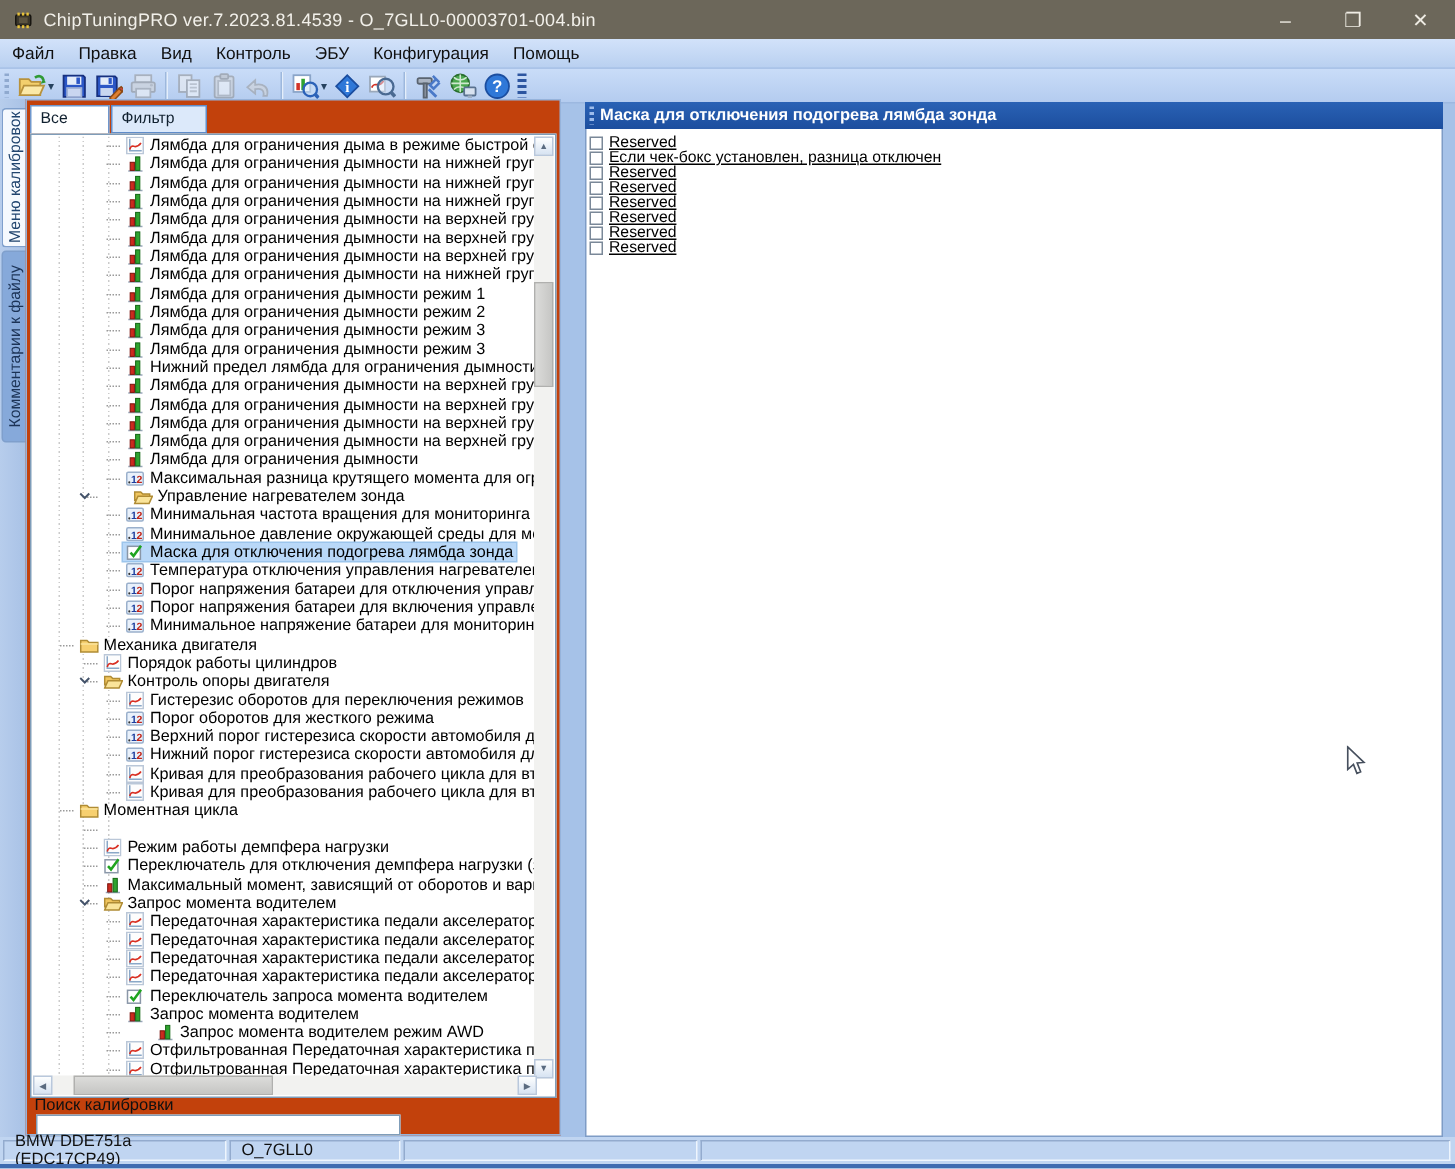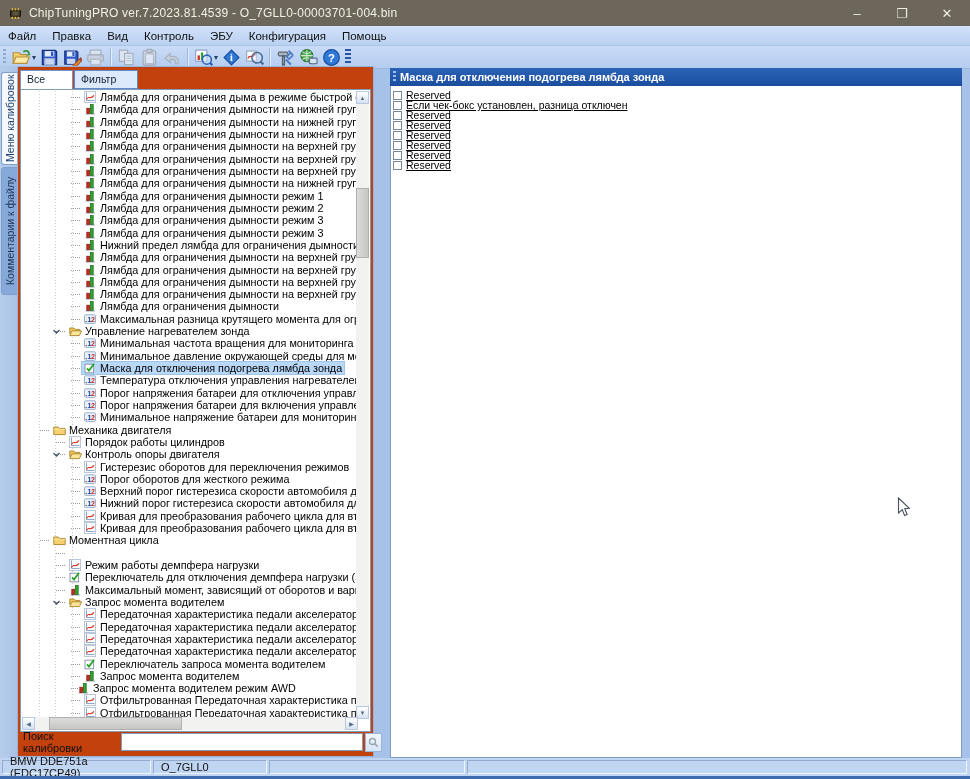--- a/index.html
+++ b/index.html
@@ -69,21 +69,21 @@
   .vscroll{position:absolute;right:1px;top:1px;width:13px;height:628px;background:#f2f2f0;}
   .hscroll{position:absolute;left:1px;bottom:1px;height:13px;width:336px;background:#f2f2f0;}
   .sbtn{position:absolute;width:13px;height:13px;background:linear-gradient(#fdfefe,#d7e3f2);
     border:1px solid #b9c8dc;box-sizing:border-box;color:#5a6b80;font-size:6px;
     display:flex;align-items:center;justify-content:center;}
   .vthumb{position:absolute;left:0;width:13px;background:linear-gradient(90deg,#dcdcda,#c6c6c4);
     border:1px solid #b0b0ae;box-sizing:border-box;}
   .hthumb{position:absolute;top:0;height:13px;background:linear-gradient(#dcdcda,#c6c6c4);
     border:1px solid #b0b0ae;box-sizing:border-box;}
   
-  .searchrow{position:absolute;left:0px;bottom:3px;width:364px;height:22px;display:flex;align-items:center;}
+  .searchrow{position:absolute;left:0px;bottom:3px;width:284px;height:22px;display:flex;flex-direction:column;}
   .searchlabel{font-size:11px;color:#101010;margin-left:5px;}
   .searchinput{margin-left:6px;width:243px;height:18px;border:1px solid #7f9db9;background:#fff;
     font-size:11px;padding:0 3px;box-sizing:border-box;font-family:"Liberation Sans",sans-serif;}
   .searchbtn{margin-left:2px;width:17px;height:19px;background:linear-gradient(#f2f7fd,#d8e6f6);
     border:1px solid #9ab5d9;box-sizing:border-box;display:flex;align-items:center;justify-content:center;}
   
   .rightpanel{position:absolute;left:390px;top:68px;width:572px;height:690px;}
   .rp-header{position:absolute;left:0;top:0;width:572px;height:18px;
     background:linear-gradient(#2a62b5,#1c4e9e);display:flex;align-items:center;box-sizing:border-box;}
   .rp-grip{width:3px;height:12px;margin:0 4px 0 3px;
@@ -532,398 +532,398 @@
               <svg width="12" height="12" viewBox="0 0 12 12">
                 <rect x=".5" y="1.8" width="11" height="8.6" rx="1" fill="#e9f1fb" stroke="#9ab0cc"></rect>
                 <circle cx="2.2" cy="8.6" r=".7" fill="#333"></circle>
                 <text x="3.4" y="9" font-size="7" font-weight="bold" fill="#1d3f9e">1</text>
                 <text x="7" y="9" font-size="7" font-weight="bold" fill="#c22418">2</text>
               </svg>
             </span>
             <span class="tlabel">Максимальная разница крутящего момента для ограничения дыма</span>
           </span>
         </div>
+        <div class="trow" style="padding-left: 66px;">
+          <span class="dash" style="left: 35px;"></span>
+          <span class="chev" style="left: 31px;"><svg width="9" height="9" viewBox="0 0 9 9">
+              <path d="M1.5 3 L4.5 6 L7.5 3" stroke="#44536a" fill="none" stroke-width="1.3"></path>
+            </svg></span>
+          <span class="thl">
+            <span class="ticon">
+              <svg width="13" height="12" viewBox="0 0 13 12">
+                <path d="M.8 3 L4.8 3 L6.2 4.4 L10.8 4.4 L10.8 6 L.8 8.5 Z" fill="#f0c55e" stroke="#b08c34"></path>
+                <path d="M.8 10.6 L3 5.8 L12.6 5.8 L10.4 10.6 Z" fill="#fae49a" stroke="#b08c34"></path>
+              </svg>
+            </span>
+            <span class="tlabel">Управление нагревателем зонда</span>
+          </span>
+        </div>
+        <div class="trow" style="padding-left: 61px;">
+          <span class="dash" style="left: 50px;"></span>
+          <span class="thl">
+            <span class="ticon">
+              <svg width="12" height="12" viewBox="0 0 12 12">
+                <rect x=".5" y="1.8" width="11" height="8.6" rx="1" fill="#e9f1fb" stroke="#9ab0cc"></rect>
+                <circle cx="2.2" cy="8.6" r=".7" fill="#333"></circle>
+                <text x="3.4" y="9" font-size="7" font-weight="bold" fill="#1d3f9e">1</text>
+                <text x="7" y="9" font-size="7" font-weight="bold" fill="#c22418">2</text>
+              </svg>
+            </span>
+            <span class="tlabel">Минимальная частота вращения для мониторинга</span>
+          </span>
+        </div>
+        <div class="trow" style="padding-left: 61px;">
+          <span class="dash" style="left: 50px;"></span>
+          <span class="thl">
+            <span class="ticon">
+              <svg width="12" height="12" viewBox="0 0 12 12">
+                <rect x=".5" y="1.8" width="11" height="8.6" rx="1" fill="#e9f1fb" stroke="#9ab0cc"></rect>
+                <circle cx="2.2" cy="8.6" r=".7" fill="#333"></circle>
+                <text x="3.4" y="9" font-size="7" font-weight="bold" fill="#1d3f9e">1</text>
+                <text x="7" y="9" font-size="7" font-weight="bold" fill="#c22418">2</text>
+              </svg>
+            </span>
+            <span class="tlabel">Минимальное давление окружающей среды для мониторинга</span>
+          </span>
+        </div>
+        <div class="trow" style="padding-left: 61px;">
+          <span class="dash" style="left: 50px;"></span>
+          <span class="thl sel">
+            <span class="ticon">
+              <svg width="12" height="12" viewBox="0 0 12 12">
+                <rect x="1" y="2.2" width="8.6" height="8.6" fill="#fff" stroke="#8a97a8"></rect>
+                <path d="M3 6.4 L5 8.6 L10 1.8" stroke="#1fa41f" stroke-width="1.7" fill="none"></path>
+              </svg>
+            </span>
+            <span class="tlabel">Маска для отключения подогрева лямбда зонда</span>
+          </span>
+        </div>
+        <div class="trow" style="padding-left: 61px;">
+          <span class="dash" style="left: 50px;"></span>
+          <span class="thl">
+            <span class="ticon">
+              <svg width="12" height="12" viewBox="0 0 12 12">
+                <rect x=".5" y="1.8" width="11" height="8.6" rx="1" fill="#e9f1fb" stroke="#9ab0cc"></rect>
+                <circle cx="2.2" cy="8.6" r=".7" fill="#333"></circle>
+                <text x="3.4" y="9" font-size="7" font-weight="bold" fill="#1d3f9e">1</text>
+                <text x="7" y="9" font-size="7" font-weight="bold" fill="#c22418">2</text>
+              </svg>
+            </span>
+            <span class="tlabel">Температура отключения управления нагревателем</span>
+          </span>
+        </div>
+        <div class="trow" style="padding-left: 61px;">
+          <span class="dash" style="left: 50px;"></span>
+          <span class="thl">
+            <span class="ticon">
+              <svg width="12" height="12" viewBox="0 0 12 12">
+                <rect x=".5" y="1.8" width="11" height="8.6" rx="1" fill="#e9f1fb" stroke="#9ab0cc"></rect>
+                <circle cx="2.2" cy="8.6" r=".7" fill="#333"></circle>
+                <text x="3.4" y="9" font-size="7" font-weight="bold" fill="#1d3f9e">1</text>
+                <text x="7" y="9" font-size="7" font-weight="bold" fill="#c22418">2</text>
+              </svg>
+            </span>
+            <span class="tlabel">Порог напряжения батареи для отключения управления нагревателем</span>
+          </span>
+        </div>
+        <div class="trow" style="padding-left: 61px;">
+          <span class="dash" style="left: 50px;"></span>
+          <span class="thl">
+            <span class="ticon">
+              <svg width="12" height="12" viewBox="0 0 12 12">
+                <rect x=".5" y="1.8" width="11" height="8.6" rx="1" fill="#e9f1fb" stroke="#9ab0cc"></rect>
+                <circle cx="2.2" cy="8.6" r=".7" fill="#333"></circle>
+                <text x="3.4" y="9" font-size="7" font-weight="bold" fill="#1d3f9e">1</text>
+                <text x="7" y="9" font-size="7" font-weight="bold" fill="#c22418">2</text>
+              </svg>
+            </span>
+            <span class="tlabel">Порог напряжения батареи для включения управления нагревателем</span>
+          </span>
+        </div>
+        <div class="trow" style="padding-left: 61px;">
+          <span class="dash" style="left: 50px;"></span>
+          <span class="thl">
+            <span class="ticon">
+              <svg width="12" height="12" viewBox="0 0 12 12">
+                <rect x=".5" y="1.8" width="11" height="8.6" rx="1" fill="#e9f1fb" stroke="#9ab0cc"></rect>
+                <circle cx="2.2" cy="8.6" r=".7" fill="#333"></circle>
+                <text x="3.4" y="9" font-size="7" font-weight="bold" fill="#1d3f9e">1</text>
+                <text x="7" y="9" font-size="7" font-weight="bold" fill="#c22418">2</text>
+              </svg>
+            </span>
+            <span class="tlabel">Минимальное напряжение батареи для мониторинга</span>
+          </span>
+        </div>
+        <div class="trow" style="padding-left: 30px;">
+          <span class="dash" style="left: 19px;"></span>
+          <span class="thl">
+            <span class="ticon">
+              <svg width="13" height="12" viewBox="0 0 13 12">
+                <path d="M.8 3 L5 3 L6.4 4.4 L12.2 4.4 L12.2 10.6 L.8 10.6 Z" fill="#f7d070" stroke="#b08c34"></path>
+                <path d="M.8 5.4 H12.2" stroke="#fbe49c"></path>
+              </svg>
+            </span>
+            <span class="tlabel">Механика двигателя</span>
+          </span>
+        </div>
+        <div class="trow" style="padding-left: 46px;">
+          <span class="dash" style="left: 35px;"></span>
+          <span class="thl">
+            <span class="ticon">
+              <svg width="12" height="12" viewBox="0 0 12 12">
+                <rect x=".5" y=".5" width="11" height="11" fill="#fdfdfd" stroke="#bac7d8"></rect>
+                <path d="M2.5 1.5 V9.5 H10.5" stroke="#8aa8c8" fill="none"></path>
+                <path d="M2.5 8.6 C4.2 3.2 5.8 10 10 4.4" stroke="#d92f22" fill="none" stroke-width="1.1"></path>
+              </svg>
+            </span>
+            <span class="tlabel">Порядок работы цилиндров</span>
+          </span>
+        </div>
         <div class="trow" style="padding-left: 46px;">
           <span class="dash" style="left: 35px;"></span>
           <span class="chev" style="left: 31px;"><svg width="9" height="9" viewBox="0 0 9 9">
               <path d="M1.5 3 L4.5 6 L7.5 3" stroke="#44536a" fill="none" stroke-width="1.3"></path>
             </svg></span>
           <span class="thl">
             <span class="ticon">
               <svg width="13" height="12" viewBox="0 0 13 12">
                 <path d="M.8 3 L4.8 3 L6.2 4.4 L10.8 4.4 L10.8 6 L.8 8.5 Z" fill="#f0c55e" stroke="#b08c34"></path>
                 <path d="M.8 10.6 L3 5.8 L12.6 5.8 L10.4 10.6 Z" fill="#fae49a" stroke="#b08c34"></path>
               </svg>
             </span>
-            <span class="tlabel">Управление нагревателем зонда</span>
+            <span class="tlabel">Контроль опоры двигателя</span>
+          </span>
+        </div>
+        <div class="trow" style="padding-left: 61px;">
+          <span class="dash" style="left: 50px;"></span>
+          <span class="thl">
+            <span class="ticon">
+              <svg width="12" height="12" viewBox="0 0 12 12">
+                <rect x=".5" y=".5" width="11" height="11" fill="#fdfdfd" stroke="#bac7d8"></rect>
+                <path d="M2.5 1.5 V9.5 H10.5" stroke="#8aa8c8" fill="none"></path>
+                <path d="M2.5 8.6 C4.2 3.2 5.8 10 10 4.4" stroke="#d92f22" fill="none" stroke-width="1.1"></path>
+              </svg>
+            </span>
+            <span class="tlabel">Гистерезис оборотов для переключения режимов</span>
           </span>
         </div>
         <div class="trow" style="padding-left: 61px;">
           <span class="dash" style="left: 50px;"></span>
           <span class="thl">
             <span class="ticon">
               <svg width="12" height="12" viewBox="0 0 12 12">
                 <rect x=".5" y="1.8" width="11" height="8.6" rx="1" fill="#e9f1fb" stroke="#9ab0cc"></rect>
                 <circle cx="2.2" cy="8.6" r=".7" fill="#333"></circle>
                 <text x="3.4" y="9" font-size="7" font-weight="bold" fill="#1d3f9e">1</text>
                 <text x="7" y="9" font-size="7" font-weight="bold" fill="#c22418">2</text>
               </svg>
             </span>
-            <span class="tlabel">Минимальная частота вращения для мониторинга</span>
+            <span class="tlabel">Порог оборотов для жесткого режима</span>
           </span>
         </div>
         <div class="trow" style="padding-left: 61px;">
           <span class="dash" style="left: 50px;"></span>
           <span class="thl">
             <span class="ticon">
               <svg width="12" height="12" viewBox="0 0 12 12">
                 <rect x=".5" y="1.8" width="11" height="8.6" rx="1" fill="#e9f1fb" stroke="#9ab0cc"></rect>
                 <circle cx="2.2" cy="8.6" r=".7" fill="#333"></circle>
                 <text x="3.4" y="9" font-size="7" font-weight="bold" fill="#1d3f9e">1</text>
                 <text x="7" y="9" font-size="7" font-weight="bold" fill="#c22418">2</text>
               </svg>
             </span>
-            <span class="tlabel">Минимальное давление окружающей среды для мониторинга</span>
-          </span>
-        </div>
-        <div class="trow" style="padding-left: 61px;">
-          <span class="dash" style="left: 50px;"></span>
-          <span class="thl sel">
-            <span class="ticon">
-              <svg width="12" height="12" viewBox="0 0 12 12">
-                <rect x="1" y="2.2" width="8.6" height="8.6" fill="#fff" stroke="#8a97a8"></rect>
-                <path d="M3 6.4 L5 8.6 L10 1.8" stroke="#1fa41f" stroke-width="1.7" fill="none"></path>
-              </svg>
-            </span>
-            <span class="tlabel">Маска для отключения подогрева лямбда зонда</span>
+            <span class="tlabel">Верхний порог гистерезиса скорости автомобиля для переключения</span>
           </span>
         </div>
         <div class="trow" style="padding-left: 61px;">
           <span class="dash" style="left: 50px;"></span>
           <span class="thl">
             <span class="ticon">
               <svg width="12" height="12" viewBox="0 0 12 12">
                 <rect x=".5" y="1.8" width="11" height="8.6" rx="1" fill="#e9f1fb" stroke="#9ab0cc"></rect>
                 <circle cx="2.2" cy="8.6" r=".7" fill="#333"></circle>
                 <text x="3.4" y="9" font-size="7" font-weight="bold" fill="#1d3f9e">1</text>
                 <text x="7" y="9" font-size="7" font-weight="bold" fill="#c22418">2</text>
               </svg>
             </span>
-            <span class="tlabel">Температура отключения управления нагревателем</span>
-          </span>
-        </div>
-        <div class="trow" style="padding-left: 61px;">
-          <span class="dash" style="left: 50px;"></span>
-          <span class="thl">
-            <span class="ticon">
-              <svg width="12" height="12" viewBox="0 0 12 12">
-                <rect x=".5" y="1.8" width="11" height="8.6" rx="1" fill="#e9f1fb" stroke="#9ab0cc"></rect>
-                <circle cx="2.2" cy="8.6" r=".7" fill="#333"></circle>
-                <text x="3.4" y="9" font-size="7" font-weight="bold" fill="#1d3f9e">1</text>
-                <text x="7" y="9" font-size="7" font-weight="bold" fill="#c22418">2</text>
-              </svg>
-            </span>
-            <span class="tlabel">Порог напряжения батареи для отключения управления нагревателем</span>
-          </span>
-        </div>
-        <div class="trow" style="padding-left: 61px;">
-          <span class="dash" style="left: 50px;"></span>
-          <span class="thl">
-            <span class="ticon">
-              <svg width="12" height="12" viewBox="0 0 12 12">
-                <rect x=".5" y="1.8" width="11" height="8.6" rx="1" fill="#e9f1fb" stroke="#9ab0cc"></rect>
-                <circle cx="2.2" cy="8.6" r=".7" fill="#333"></circle>
-                <text x="3.4" y="9" font-size="7" font-weight="bold" fill="#1d3f9e">1</text>
-                <text x="7" y="9" font-size="7" font-weight="bold" fill="#c22418">2</text>
-              </svg>
-            </span>
-            <span class="tlabel">Порог напряжения батареи для включения управления нагревателем</span>
-          </span>
-        </div>
-        <div class="trow" style="padding-left: 61px;">
-          <span class="dash" style="left: 50px;"></span>
-          <span class="thl">
-            <span class="ticon">
-              <svg width="12" height="12" viewBox="0 0 12 12">
-                <rect x=".5" y="1.8" width="11" height="8.6" rx="1" fill="#e9f1fb" stroke="#9ab0cc"></rect>
-                <circle cx="2.2" cy="8.6" r=".7" fill="#333"></circle>
-                <text x="3.4" y="9" font-size="7" font-weight="bold" fill="#1d3f9e">1</text>
-                <text x="7" y="9" font-size="7" font-weight="bold" fill="#c22418">2</text>
-              </svg>
-            </span>
-            <span class="tlabel">Минимальное напряжение батареи для мониторинга</span>
+            <span class="tlabel">Нижний порог гистерезиса скорости автомобиля для переключения</span>
+          </span>
+        </div>
+        <div class="trow" style="padding-left: 61px;">
+          <span class="dash" style="left: 50px;"></span>
+          <span class="thl">
+            <span class="ticon">
+              <svg width="12" height="12" viewBox="0 0 12 12">
+                <rect x=".5" y=".5" width="11" height="11" fill="#fdfdfd" stroke="#bac7d8"></rect>
+                <path d="M2.5 1.5 V9.5 H10.5" stroke="#8aa8c8" fill="none"></path>
+                <path d="M2.5 8.6 C4.2 3.2 5.8 10 10 4.4" stroke="#d92f22" fill="none" stroke-width="1.1"></path>
+              </svg>
+            </span>
+            <span class="tlabel">Кривая для преобразования рабочего цикла для второго устройства гашения</span>
+          </span>
+        </div>
+        <div class="trow" style="padding-left: 61px;">
+          <span class="dash" style="left: 50px;"></span>
+          <span class="thl">
+            <span class="ticon">
+              <svg width="12" height="12" viewBox="0 0 12 12">
+                <rect x=".5" y=".5" width="11" height="11" fill="#fdfdfd" stroke="#bac7d8"></rect>
+                <path d="M2.5 1.5 V9.5 H10.5" stroke="#8aa8c8" fill="none"></path>
+                <path d="M2.5 8.6 C4.2 3.2 5.8 10 10 4.4" stroke="#d92f22" fill="none" stroke-width="1.1"></path>
+              </svg>
+            </span>
+            <span class="tlabel">Кривая для преобразования рабочего цикла для второго устройства гашения</span>
           </span>
         </div>
         <div class="trow" style="padding-left: 30px;">
           <span class="dash" style="left: 19px;"></span>
           <span class="thl">
             <span class="ticon">
               <svg width="13" height="12" viewBox="0 0 13 12">
                 <path d="M.8 3 L5 3 L6.4 4.4 L12.2 4.4 L12.2 10.6 L.8 10.6 Z" fill="#f7d070" stroke="#b08c34"></path>
                 <path d="M.8 5.4 H12.2" stroke="#fbe49c"></path>
               </svg>
             </span>
-            <span class="tlabel">Механика двигателя</span>
+            <span class="tlabel">Моментная цикла</span>
           </span>
         </div>
         <div class="trow" style="padding-left: 46px;">
           <span class="dash" style="left: 35px;"></span>
-          <span class="thl">
-            <span class="ticon">
-              <svg width="12" height="12" viewBox="0 0 12 12">
-                <rect x=".5" y=".5" width="11" height="11" fill="#fdfdfd" stroke="#bac7d8"></rect>
-                <path d="M2.5 1.5 V9.5 H10.5" stroke="#8aa8c8" fill="none"></path>
-                <path d="M2.5 8.6 C4.2 3.2 5.8 10 10 4.4" stroke="#d92f22" fill="none" stroke-width="1.1"></path>
-              </svg>
-            </span>
-            <span class="tlabel">Порядок работы цилиндров</span>
+        </div>
+        <div class="trow" style="padding-left: 46px;">
+          <span class="dash" style="left: 35px;"></span>
+          <span class="thl">
+            <span class="ticon">
+              <svg width="12" height="12" viewBox="0 0 12 12">
+                <rect x=".5" y=".5" width="11" height="11" fill="#fdfdfd" stroke="#bac7d8"></rect>
+                <path d="M2.5 1.5 V9.5 H10.5" stroke="#8aa8c8" fill="none"></path>
+                <path d="M2.5 8.6 C4.2 3.2 5.8 10 10 4.4" stroke="#d92f22" fill="none" stroke-width="1.1"></path>
+              </svg>
+            </span>
+            <span class="tlabel">Режим работы демпфера нагрузки</span>
+          </span>
+        </div>
+        <div class="trow" style="padding-left: 46px;">
+          <span class="dash" style="left: 35px;"></span>
+          <span class="thl">
+            <span class="ticon">
+              <svg width="12" height="12" viewBox="0 0 12 12">
+                <rect x="1" y="2.2" width="8.6" height="8.6" fill="#fff" stroke="#8a97a8"></rect>
+                <path d="M3 6.4 L5 8.6 L10 1.8" stroke="#1fa41f" stroke-width="1.7" fill="none"></path>
+              </svg>
+            </span>
+            <span class="tlabel">Переключатель для отключения демпфера нагрузки (защита от дребезга)</span>
+          </span>
+        </div>
+        <div class="trow" style="padding-left: 46px;">
+          <span class="dash" style="left: 35px;"></span>
+          <span class="thl">
+            <span class="ticon">
+              <svg width="12" height="12" viewBox="0 0 12 12">
+                <path d="M1.5 11 H11" stroke="#98a6b8"></path>
+                <rect x="2.8" y="5.2" width="2.8" height="5.4" fill="#cc2a1e" stroke="#7e150d" stroke-width=".7"></rect>
+                <rect x="6.4" y="1.6" width="2.8" height="9" fill="#2fa32f" stroke="#166916" stroke-width=".7"></rect>
+              </svg>
+            </span>
+            <span class="tlabel">Максимальный момент, зависящий от оборотов и варианта мощности</span>
           </span>
         </div>
         <div class="trow" style="padding-left: 46px;">
           <span class="dash" style="left: 35px;"></span>
           <span class="chev" style="left: 31px;"><svg width="9" height="9" viewBox="0 0 9 9">
               <path d="M1.5 3 L4.5 6 L7.5 3" stroke="#44536a" fill="none" stroke-width="1.3"></path>
             </svg></span>
           <span class="thl">
             <span class="ticon">
               <svg width="13" height="12" viewBox="0 0 13 12">
                 <path d="M.8 3 L4.8 3 L6.2 4.4 L10.8 4.4 L10.8 6 L.8 8.5 Z" fill="#f0c55e" stroke="#b08c34"></path>
                 <path d="M.8 10.6 L3 5.8 L12.6 5.8 L10.4 10.6 Z" fill="#fae49a" stroke="#b08c34"></path>
               </svg>
             </span>
-            <span class="tlabel">Контроль опоры двигателя</span>
-          </span>
-        </div>
-        <div class="trow" style="padding-left: 61px;">
-          <span class="dash" style="left: 50px;"></span>
-          <span class="thl">
-            <span class="ticon">
-              <svg width="12" height="12" viewBox="0 0 12 12">
-                <rect x=".5" y=".5" width="11" height="11" fill="#fdfdfd" stroke="#bac7d8"></rect>
-                <path d="M2.5 1.5 V9.5 H10.5" stroke="#8aa8c8" fill="none"></path>
-                <path d="M2.5 8.6 C4.2 3.2 5.8 10 10 4.4" stroke="#d92f22" fill="none" stroke-width="1.1"></path>
-              </svg>
-            </span>
-            <span class="tlabel">Гистерезис оборотов для переключения режимов</span>
-          </span>
-        </div>
-        <div class="trow" style="padding-left: 61px;">
-          <span class="dash" style="left: 50px;"></span>
-          <span class="thl">
-            <span class="ticon">
-              <svg width="12" height="12" viewBox="0 0 12 12">
-                <rect x=".5" y="1.8" width="11" height="8.6" rx="1" fill="#e9f1fb" stroke="#9ab0cc"></rect>
-                <circle cx="2.2" cy="8.6" r=".7" fill="#333"></circle>
-                <text x="3.4" y="9" font-size="7" font-weight="bold" fill="#1d3f9e">1</text>
-                <text x="7" y="9" font-size="7" font-weight="bold" fill="#c22418">2</text>
-              </svg>
-            </span>
-            <span class="tlabel">Порог оборотов для жесткого режима</span>
-          </span>
-        </div>
-        <div class="trow" style="padding-left: 61px;">
-          <span class="dash" style="left: 50px;"></span>
-          <span class="thl">
-            <span class="ticon">
-              <svg width="12" height="12" viewBox="0 0 12 12">
-                <rect x=".5" y="1.8" width="11" height="8.6" rx="1" fill="#e9f1fb" stroke="#9ab0cc"></rect>
-                <circle cx="2.2" cy="8.6" r=".7" fill="#333"></circle>
-                <text x="3.4" y="9" font-size="7" font-weight="bold" fill="#1d3f9e">1</text>
-                <text x="7" y="9" font-size="7" font-weight="bold" fill="#c22418">2</text>
-              </svg>
-            </span>
-            <span class="tlabel">Верхний порог гистерезиса скорости автомобиля для переключения</span>
-          </span>
-        </div>
-        <div class="trow" style="padding-left: 61px;">
-          <span class="dash" style="left: 50px;"></span>
-          <span class="thl">
-            <span class="ticon">
-              <svg width="12" height="12" viewBox="0 0 12 12">
-                <rect x=".5" y="1.8" width="11" height="8.6" rx="1" fill="#e9f1fb" stroke="#9ab0cc"></rect>
-                <circle cx="2.2" cy="8.6" r=".7" fill="#333"></circle>
-                <text x="3.4" y="9" font-size="7" font-weight="bold" fill="#1d3f9e">1</text>
-                <text x="7" y="9" font-size="7" font-weight="bold" fill="#c22418">2</text>
-              </svg>
-            </span>
-            <span class="tlabel">Нижний порог гистерезиса скорости автомобиля для переключения</span>
-          </span>
-        </div>
-        <div class="trow" style="padding-left: 61px;">
-          <span class="dash" style="left: 50px;"></span>
-          <span class="thl">
-            <span class="ticon">
-              <svg width="12" height="12" viewBox="0 0 12 12">
-                <rect x=".5" y=".5" width="11" height="11" fill="#fdfdfd" stroke="#bac7d8"></rect>
-                <path d="M2.5 1.5 V9.5 H10.5" stroke="#8aa8c8" fill="none"></path>
-                <path d="M2.5 8.6 C4.2 3.2 5.8 10 10 4.4" stroke="#d92f22" fill="none" stroke-width="1.1"></path>
-              </svg>
-            </span>
-            <span class="tlabel">Кривая для преобразования рабочего цикла для второго устройства гашения</span>
-          </span>
-        </div>
-        <div class="trow" style="padding-left: 61px;">
-          <span class="dash" style="left: 50px;"></span>
-          <span class="thl">
-            <span class="ticon">
-              <svg width="12" height="12" viewBox="0 0 12 12">
-                <rect x=".5" y=".5" width="11" height="11" fill="#fdfdfd" stroke="#bac7d8"></rect>
-                <path d="M2.5 1.5 V9.5 H10.5" stroke="#8aa8c8" fill="none"></path>
-                <path d="M2.5 8.6 C4.2 3.2 5.8 10 10 4.4" stroke="#d92f22" fill="none" stroke-width="1.1"></path>
-              </svg>
-            </span>
-            <span class="tlabel">Кривая для преобразования рабочего цикла для второго устройства гашения</span>
-          </span>
-        </div>
-        <div class="trow" style="padding-left: 30px;">
-          <span class="dash" style="left: 19px;"></span>
-          <span class="thl">
-            <span class="ticon">
-              <svg width="13" height="12" viewBox="0 0 13 12">
-                <path d="M.8 3 L5 3 L6.4 4.4 L12.2 4.4 L12.2 10.6 L.8 10.6 Z" fill="#f7d070" stroke="#b08c34"></path>
-                <path d="M.8 5.4 H12.2" stroke="#fbe49c"></path>
-              </svg>
-            </span>
-            <span class="tlabel">Моментная цикла</span>
-          </span>
-        </div>
-        <div class="trow" style="padding-left: 46px;">
-          <span class="dash" style="left: 35px;"></span>
-        </div>
-        <div class="trow" style="padding-left: 46px;">
-          <span class="dash" style="left: 35px;"></span>
-          <span class="thl">
-            <span class="ticon">
-              <svg width="12" height="12" viewBox="0 0 12 12">
-                <rect x=".5" y=".5" width="11" height="11" fill="#fdfdfd" stroke="#bac7d8"></rect>
-                <path d="M2.5 1.5 V9.5 H10.5" stroke="#8aa8c8" fill="none"></path>
-                <path d="M2.5 8.6 C4.2 3.2 5.8 10 10 4.4" stroke="#d92f22" fill="none" stroke-width="1.1"></path>
-              </svg>
-            </span>
-            <span class="tlabel">Режим работы демпфера нагрузки</span>
-          </span>
-        </div>
-        <div class="trow" style="padding-left: 46px;">
-          <span class="dash" style="left: 35px;"></span>
+            <span class="tlabel">Запрос момента водителем</span>
+          </span>
+        </div>
+        <div class="trow" style="padding-left: 61px;">
+          <span class="dash" style="left: 50px;"></span>
+          <span class="thl">
+            <span class="ticon">
+              <svg width="12" height="12" viewBox="0 0 12 12">
+                <rect x=".5" y=".5" width="11" height="11" fill="#fdfdfd" stroke="#bac7d8"></rect>
+                <path d="M2.5 1.5 V9.5 H10.5" stroke="#8aa8c8" fill="none"></path>
+                <path d="M2.5 8.6 C4.2 3.2 5.8 10 10 4.4" stroke="#d92f22" fill="none" stroke-width="1.1"></path>
+              </svg>
+            </span>
+            <span class="tlabel">Передаточная характеристика педали акселератора в режиме ECO</span>
+          </span>
+        </div>
+        <div class="trow" style="padding-left: 61px;">
+          <span class="dash" style="left: 50px;"></span>
+          <span class="thl">
+            <span class="ticon">
+              <svg width="12" height="12" viewBox="0 0 12 12">
+                <rect x=".5" y=".5" width="11" height="11" fill="#fdfdfd" stroke="#bac7d8"></rect>
+                <path d="M2.5 1.5 V9.5 H10.5" stroke="#8aa8c8" fill="none"></path>
+                <path d="M2.5 8.6 C4.2 3.2 5.8 10 10 4.4" stroke="#d92f22" fill="none" stroke-width="1.1"></path>
+              </svg>
+            </span>
+            <span class="tlabel">Передаточная характеристика педали акселератора в режиме ECO с включ</span>
+          </span>
+        </div>
+        <div class="trow" style="padding-left: 61px;">
+          <span class="dash" style="left: 50px;"></span>
+          <span class="thl">
+            <span class="ticon">
+              <svg width="12" height="12" viewBox="0 0 12 12">
+                <rect x=".5" y=".5" width="11" height="11" fill="#fdfdfd" stroke="#bac7d8"></rect>
+                <path d="M2.5 1.5 V9.5 H10.5" stroke="#8aa8c8" fill="none"></path>
+                <path d="M2.5 8.6 C4.2 3.2 5.8 10 10 4.4" stroke="#d92f22" fill="none" stroke-width="1.1"></path>
+              </svg>
+            </span>
+            <span class="tlabel">Передаточная характеристика педали акселератора в режиме SPORT</span>
+          </span>
+        </div>
+        <div class="trow" style="padding-left: 61px;">
+          <span class="dash" style="left: 50px;"></span>
+          <span class="thl">
+            <span class="ticon">
+              <svg width="12" height="12" viewBox="0 0 12 12">
+                <rect x=".5" y=".5" width="11" height="11" fill="#fdfdfd" stroke="#bac7d8"></rect>
+                <path d="M2.5 1.5 V9.5 H10.5" stroke="#8aa8c8" fill="none"></path>
+                <path d="M2.5 8.6 C4.2 3.2 5.8 10 10 4.4" stroke="#d92f22" fill="none" stroke-width="1.1"></path>
+              </svg>
+            </span>
+            <span class="tlabel">Передаточная характеристика педали акселератора в режиме SPORT с вк</span>
+          </span>
+        </div>
+        <div class="trow" style="padding-left: 61px;">
+          <span class="dash" style="left: 50px;"></span>
           <span class="thl">
             <span class="ticon">
               <svg width="12" height="12" viewBox="0 0 12 12">
                 <rect x="1" y="2.2" width="8.6" height="8.6" fill="#fff" stroke="#8a97a8"></rect>
                 <path d="M3 6.4 L5 8.6 L10 1.8" stroke="#1fa41f" stroke-width="1.7" fill="none"></path>
               </svg>
             </span>
-            <span class="tlabel">Переключатель для отключения демпфера нагрузки (защита от дребезга)</span>
-          </span>
-        </div>
-        <div class="trow" style="padding-left: 46px;">
-          <span class="dash" style="left: 35px;"></span>
-          <span class="thl">
-            <span class="ticon">
-              <svg width="12" height="12" viewBox="0 0 12 12">
-                <path d="M1.5 11 H11" stroke="#98a6b8"></path>
-                <rect x="2.8" y="5.2" width="2.8" height="5.4" fill="#cc2a1e" stroke="#7e150d" stroke-width=".7"></rect>
-                <rect x="6.4" y="1.6" width="2.8" height="9" fill="#2fa32f" stroke="#166916" stroke-width=".7"></rect>
-              </svg>
-            </span>
-            <span class="tlabel">Максимальный момент, зависящий от оборотов и варианта мощности</span>
-          </span>
-        </div>
-        <div class="trow" style="padding-left: 46px;">
-          <span class="dash" style="left: 35px;"></span>
-          <span class="chev" style="left: 31px;"><svg width="9" height="9" viewBox="0 0 9 9">
-              <path d="M1.5 3 L4.5 6 L7.5 3" stroke="#44536a" fill="none" stroke-width="1.3"></path>
-            </svg></span>
-          <span class="thl">
-            <span class="ticon">
-              <svg width="13" height="12" viewBox="0 0 13 12">
-                <path d="M.8 3 L4.8 3 L6.2 4.4 L10.8 4.4 L10.8 6 L.8 8.5 Z" fill="#f0c55e" stroke="#b08c34"></path>
-                <path d="M.8 10.6 L3 5.8 L12.6 5.8 L10.4 10.6 Z" fill="#fae49a" stroke="#b08c34"></path>
+            <span class="tlabel">Переключатель запроса момента водителем</span>
+          </span>
+        </div>
+        <div class="trow" style="padding-left: 61px;">
+          <span class="dash" style="left: 50px;"></span>
+          <span class="thl">
+            <span class="ticon">
+              <svg width="12" height="12" viewBox="0 0 12 12">
+                <path d="M1.5 11 H11" stroke="#98a6b8"></path>
+                <rect x="2.8" y="5.2" width="2.8" height="5.4" fill="#cc2a1e" stroke="#7e150d" stroke-width=".7"></rect>
+                <rect x="6.4" y="1.6" width="2.8" height="9" fill="#2fa32f" stroke="#166916" stroke-width=".7"></rect>
               </svg>
             </span>
             <span class="tlabel">Запрос момента водителем</span>
           </span>
         </div>
-        <div class="trow" style="padding-left: 61px;">
-          <span class="dash" style="left: 50px;"></span>
-          <span class="thl">
-            <span class="ticon">
-              <svg width="12" height="12" viewBox="0 0 12 12">
-                <rect x=".5" y=".5" width="11" height="11" fill="#fdfdfd" stroke="#bac7d8"></rect>
-                <path d="M2.5 1.5 V9.5 H10.5" stroke="#8aa8c8" fill="none"></path>
-                <path d="M2.5 8.6 C4.2 3.2 5.8 10 10 4.4" stroke="#d92f22" fill="none" stroke-width="1.1"></path>
-              </svg>
-            </span>
-            <span class="tlabel">Передаточная характеристика педали акселератора в режиме ECO</span>
-          </span>
-        </div>
-        <div class="trow" style="padding-left: 61px;">
-          <span class="dash" style="left: 50px;"></span>
-          <span class="thl">
-            <span class="ticon">
-              <svg width="12" height="12" viewBox="0 0 12 12">
-                <rect x=".5" y=".5" width="11" height="11" fill="#fdfdfd" stroke="#bac7d8"></rect>
-                <path d="M2.5 1.5 V9.5 H10.5" stroke="#8aa8c8" fill="none"></path>
-                <path d="M2.5 8.6 C4.2 3.2 5.8 10 10 4.4" stroke="#d92f22" fill="none" stroke-width="1.1"></path>
-              </svg>
-            </span>
-            <span class="tlabel">Передаточная характеристика педали акселератора в режиме ECO с включ</span>
-          </span>
-        </div>
-        <div class="trow" style="padding-left: 61px;">
-          <span class="dash" style="left: 50px;"></span>
-          <span class="thl">
-            <span class="ticon">
-              <svg width="12" height="12" viewBox="0 0 12 12">
-                <rect x=".5" y=".5" width="11" height="11" fill="#fdfdfd" stroke="#bac7d8"></rect>
-                <path d="M2.5 1.5 V9.5 H10.5" stroke="#8aa8c8" fill="none"></path>
-                <path d="M2.5 8.6 C4.2 3.2 5.8 10 10 4.4" stroke="#d92f22" fill="none" stroke-width="1.1"></path>
-              </svg>
-            </span>
-            <span class="tlabel">Передаточная характеристика педали акселератора в режиме SPORT</span>
-          </span>
-        </div>
-        <div class="trow" style="padding-left: 61px;">
-          <span class="dash" style="left: 50px;"></span>
-          <span class="thl">
-            <span class="ticon">
-              <svg width="12" height="12" viewBox="0 0 12 12">
-                <rect x=".5" y=".5" width="11" height="11" fill="#fdfdfd" stroke="#bac7d8"></rect>
-                <path d="M2.5 1.5 V9.5 H10.5" stroke="#8aa8c8" fill="none"></path>
-                <path d="M2.5 8.6 C4.2 3.2 5.8 10 10 4.4" stroke="#d92f22" fill="none" stroke-width="1.1"></path>
-              </svg>
-            </span>
-            <span class="tlabel">Передаточная характеристика педали акселератора в режиме SPORT с вк</span>
-          </span>
-        </div>
-        <div class="trow" style="padding-left: 61px;">
-          <span class="dash" style="left: 50px;"></span>
-          <span class="thl">
-            <span class="ticon">
-              <svg width="12" height="12" viewBox="0 0 12 12">
-                <rect x="1" y="2.2" width="8.6" height="8.6" fill="#fff" stroke="#8a97a8"></rect>
-                <path d="M3 6.4 L5 8.6 L10 1.8" stroke="#1fa41f" stroke-width="1.7" fill="none"></path>
-              </svg>
-            </span>
-            <span class="tlabel">Переключатель запроса момента водителем</span>
-          </span>
-        </div>
-        <div class="trow" style="padding-left: 61px;">
-          <span class="dash" style="left: 50px;"></span>
-          <span class="thl">
-            <span class="ticon">
-              <svg width="12" height="12" viewBox="0 0 12 12">
-                <path d="M1.5 11 H11" stroke="#98a6b8"></path>
-                <rect x="2.8" y="5.2" width="2.8" height="5.4" fill="#cc2a1e" stroke="#7e150d" stroke-width=".7"></rect>
-                <rect x="6.4" y="1.6" width="2.8" height="9" fill="#2fa32f" stroke="#166916" stroke-width=".7"></rect>
-              </svg>
-            </span>
-            <span class="tlabel">Запрос момента водителем</span>
-          </span>
-        </div>
-        <div class="trow" style="padding-left: 54px;">
+        <div class="trow" style="padding-left: 81px;">
           <span class="dash" style="left: 50px;"></span>
           <span class="thl">
             <span class="ticon">
               <svg width="12" height="12" viewBox="0 0 12 12">
                 <path d="M1.5 11 H11" stroke="#98a6b8"></path>
                 <rect x="2.8" y="5.2" width="2.8" height="5.4" fill="#cc2a1e" stroke="#7e150d" stroke-width=".7"></rect>
                 <rect x="6.4" y="1.6" width="2.8" height="9" fill="#2fa32f" stroke="#166916" stroke-width=".7"></rect>
               </svg>
             </span>
             <span class="tlabel">Запрос момента водителем режим AWD</span>

